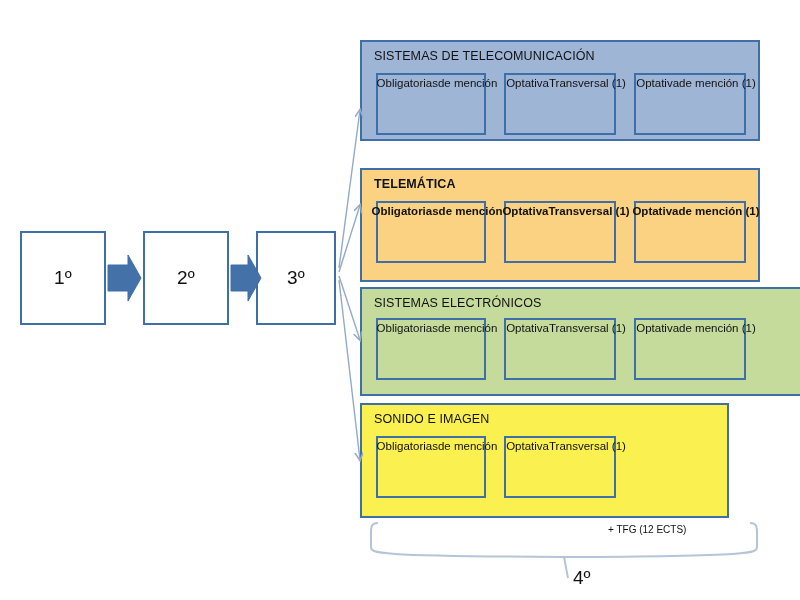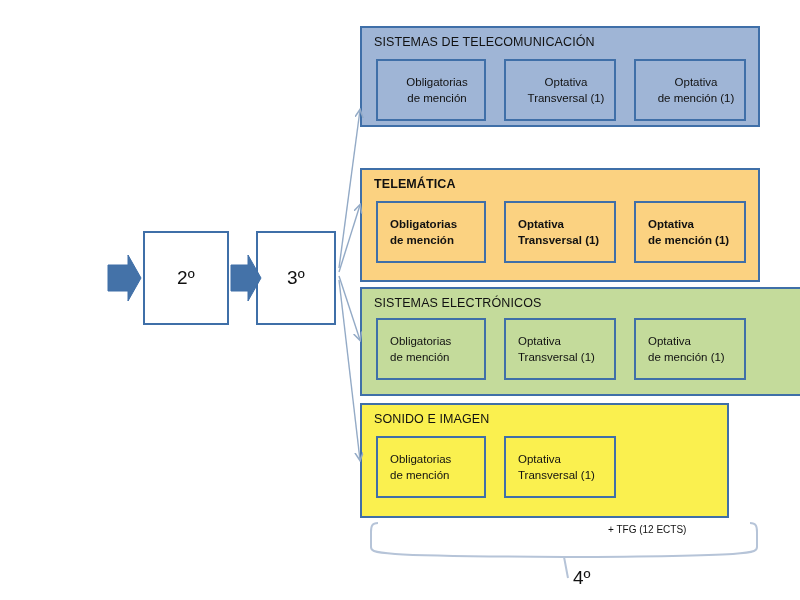--- a/index.html
+++ b/index.html
@@ -49,21 +49,21 @@
     font-size: 12.5px;
     color: #111111;
     letter-spacing: 0.1px;
     white-space: nowrap;
   }
   .subject-box {
     position: absolute;
     box-sizing: border-box;
     border: 2px solid #3f6fa8;
     display: flex;
-    flex-direction: column;
+    flex-direction: row;
     justify-content: center;
     padding-left: 12px;
     font-size: 11.5px;
     line-height: 16px;
     color: #111111;
   }
   .subject-box .ln { display: block; white-space: nowrap; }
 
   .panel.blue   { background: #9fb5d6; }
   .panel.blue   .subject-box { background: #9fb5d6; }
@@ -93,30 +93,33 @@
   #year4-label {
     left: 573px; top: 567px;
     font-size: 19px;
   }
 </style>
 </head>
 <body>
 
 <div id="canvas">
 
+  <div class="year-box" id="year-1" style="left:20px; top:231px; width:86px; height:94px;">
+    <span>1º</span>
+  </div>
 
   <div class="year-box" id="year-2" style="left:143px; top:231px; width:86px; height:94px;">
     <span>2º</span>
   </div>
 
   <div class="year-box" id="year-3" style="left:256px; top:231px; width:80px; height:94px;">
     <span>3º</span>
   </div>
 
-  <div class="panel blue" style="left:360px; top:26px; width:400px; height:101px;text-align:center;">
+  <div class="panel blue" style="left:360px; top:40px; width:400px; height:101px;">
     <div class="panel-title">SISTEMAS DE TELECOMUNICACIÓN</div>
 
     <div class="subject-box" style="left:14px; top:31px; width:110px; height:62px;">
       <span class="ln">Obligatorias</span>
       <span class="ln">de mención</span>
     </div>
 
     <div class="subject-box" style="left:142px; top:31px; width:112px; height:62px;">
       <span class="ln">Optativa</span>
       <span class="ln">Transversal (1)</span>

